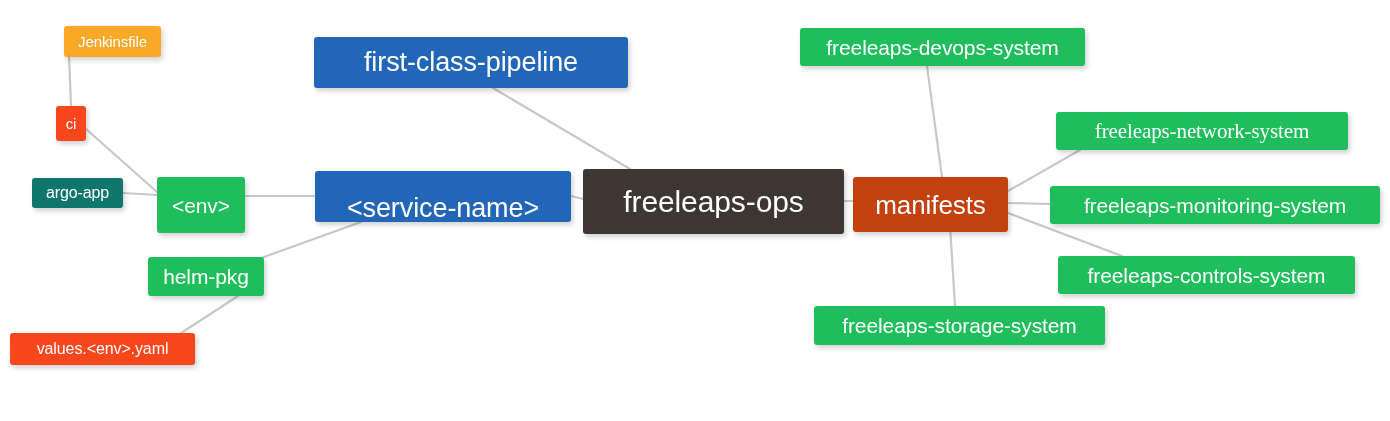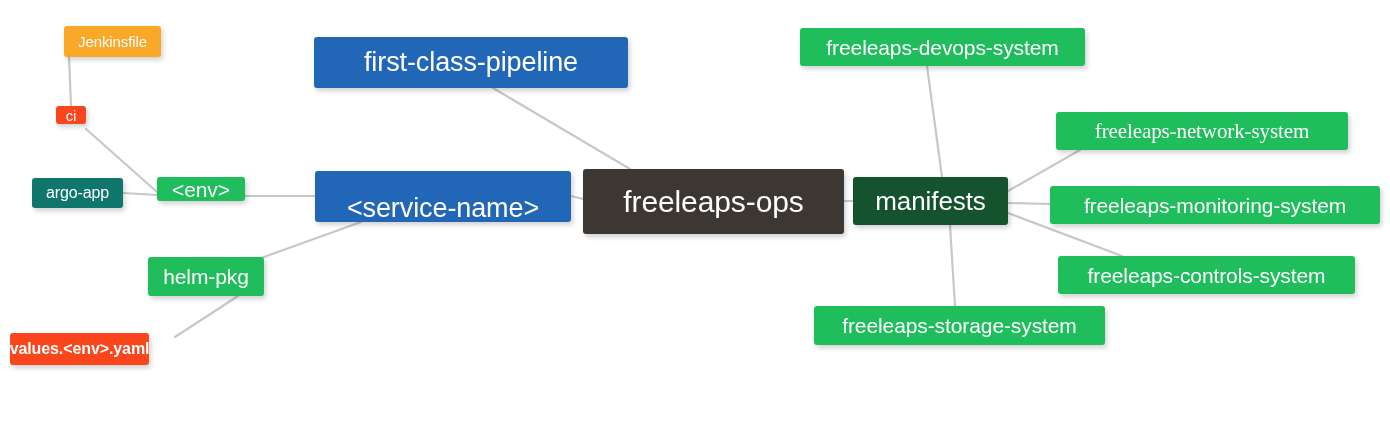--- a/index.html
+++ b/index.html
@@ -68,39 +68,39 @@
   <div id="node-layer">
       <div class="node" style="left: 583px; top: 169px; width: 261px; height: 65px; background: rgb(61, 55, 52); font-size: 30px;">
         <span class="node-label">freeleaps-ops</span>
       </div>
       <div class="node" style="left: 314px; top: 37px; width: 314px; height: 51px; background: rgb(34, 102, 184); font-size: 27px;">
         <span class="node-label">first-class-pipeline</span>
       </div>
       <div class="node" style="left: 315px; top: 171px; width: 256px; height: 51px; background: rgb(34, 102, 184); font-size: 27px; align-items: flex-end;">
         <span class="node-label">&lt;service-name&gt;</span>
       </div>
-      <div class="node" style="left: 853px; top: 177px; width: 155px; height: 48px; background: #14532d; font-size: 26px;">
+      <div class="node" style="left: 853px; top: 177px; width: 155px; height: 55px; background: #c2410c; font-size: 26px;">
         <span class="node-label">manifests</span>
       </div>
-      <div class="node" style="left: 157px; top: 177px; width: 88px; height: 24px; background: rgb(31, 189, 91); font-size: 21px;">
+      <div class="node" style="left: 157px; top: 177px; width: 88px; height: 56px; background: rgb(31, 189, 91); font-size: 21px;">
         <span class="node-label">&lt;env&gt;</span>
       </div>
       <div class="node" style="left: 148px; top: 257px; width: 116px; height: 39px; background: rgb(31, 189, 91); font-size: 21px;">
         <span class="node-label">helm-pkg</span>
       </div>
-      <div class="node" style="left: 56px; top: 106px; width: 30px; height: 18px; background: rgb(249, 70, 28); font-size: 15px;">
+      <div class="node" style="left: 56px; top: 106px; width: 30px; height: 35px; background: rgb(249, 70, 28); font-size: 15px;">
         <span class="node-label">ci</span>
       </div>
       <div class="node" style="left: 32px; top: 178px; width: 91px; height: 30px; background: #0f766e; font-size: 16px;">
         <span class="node-label">argo-app</span>
       </div>
       <div class="node" style="left: 20px; top: 26px; width: 97px; height: 31px; background: rgb(249, 168, 40); font-size: 15px; margin-left: 44px;">
         <span class="node-label">Jenkinsfile</span>
       </div>
-      <div class="node" style="left: 10px; top: 333px; width: 139px; height: 32px; background: rgb(249, 70, 28); font-size: 16px; font-weight: bold;">
+      <div class="node" style="left: 10px; top: 333px; width: 185px; height: 32px; background: rgb(249, 70, 28); font-size: 16px;">
         <span class="node-label">values.&lt;env&gt;.yaml</span>
       </div>
       <div class="node" style="left: 800px; top: 28px; width: 285px; height: 38px; background: rgb(31, 189, 91); font-size: 21px;">
         <span class="node-label">freeleaps-devops-system</span>
       </div>
       <div class="node" style="left: 1056px; top: 112px; width: 292px; height: 38px; background: rgb(31, 189, 91); font-size: 21px; font-family: Liberation Serif, serif;">
         <span class="node-label">freeleaps-network-system</span>
       </div>
       <div class="node" style="left: 1050px; top: 186px; width: 330px; height: 38px; background: rgb(31, 189, 91); font-size: 21px;">
         <span class="node-label">freeleaps-monitoring-system</span>

